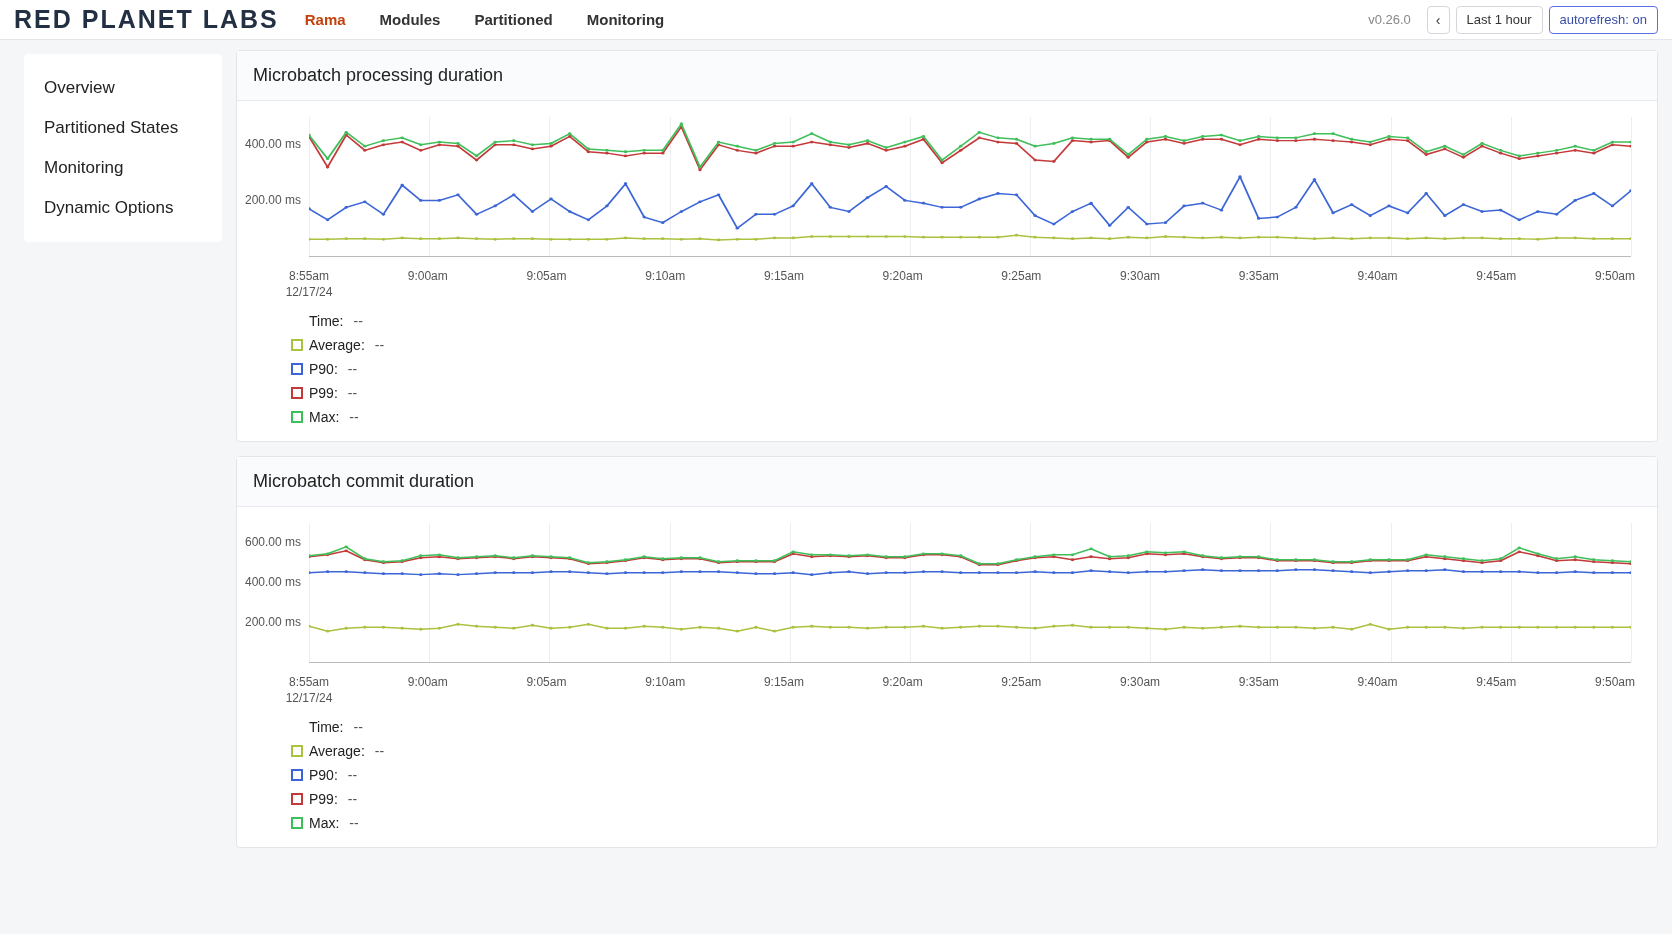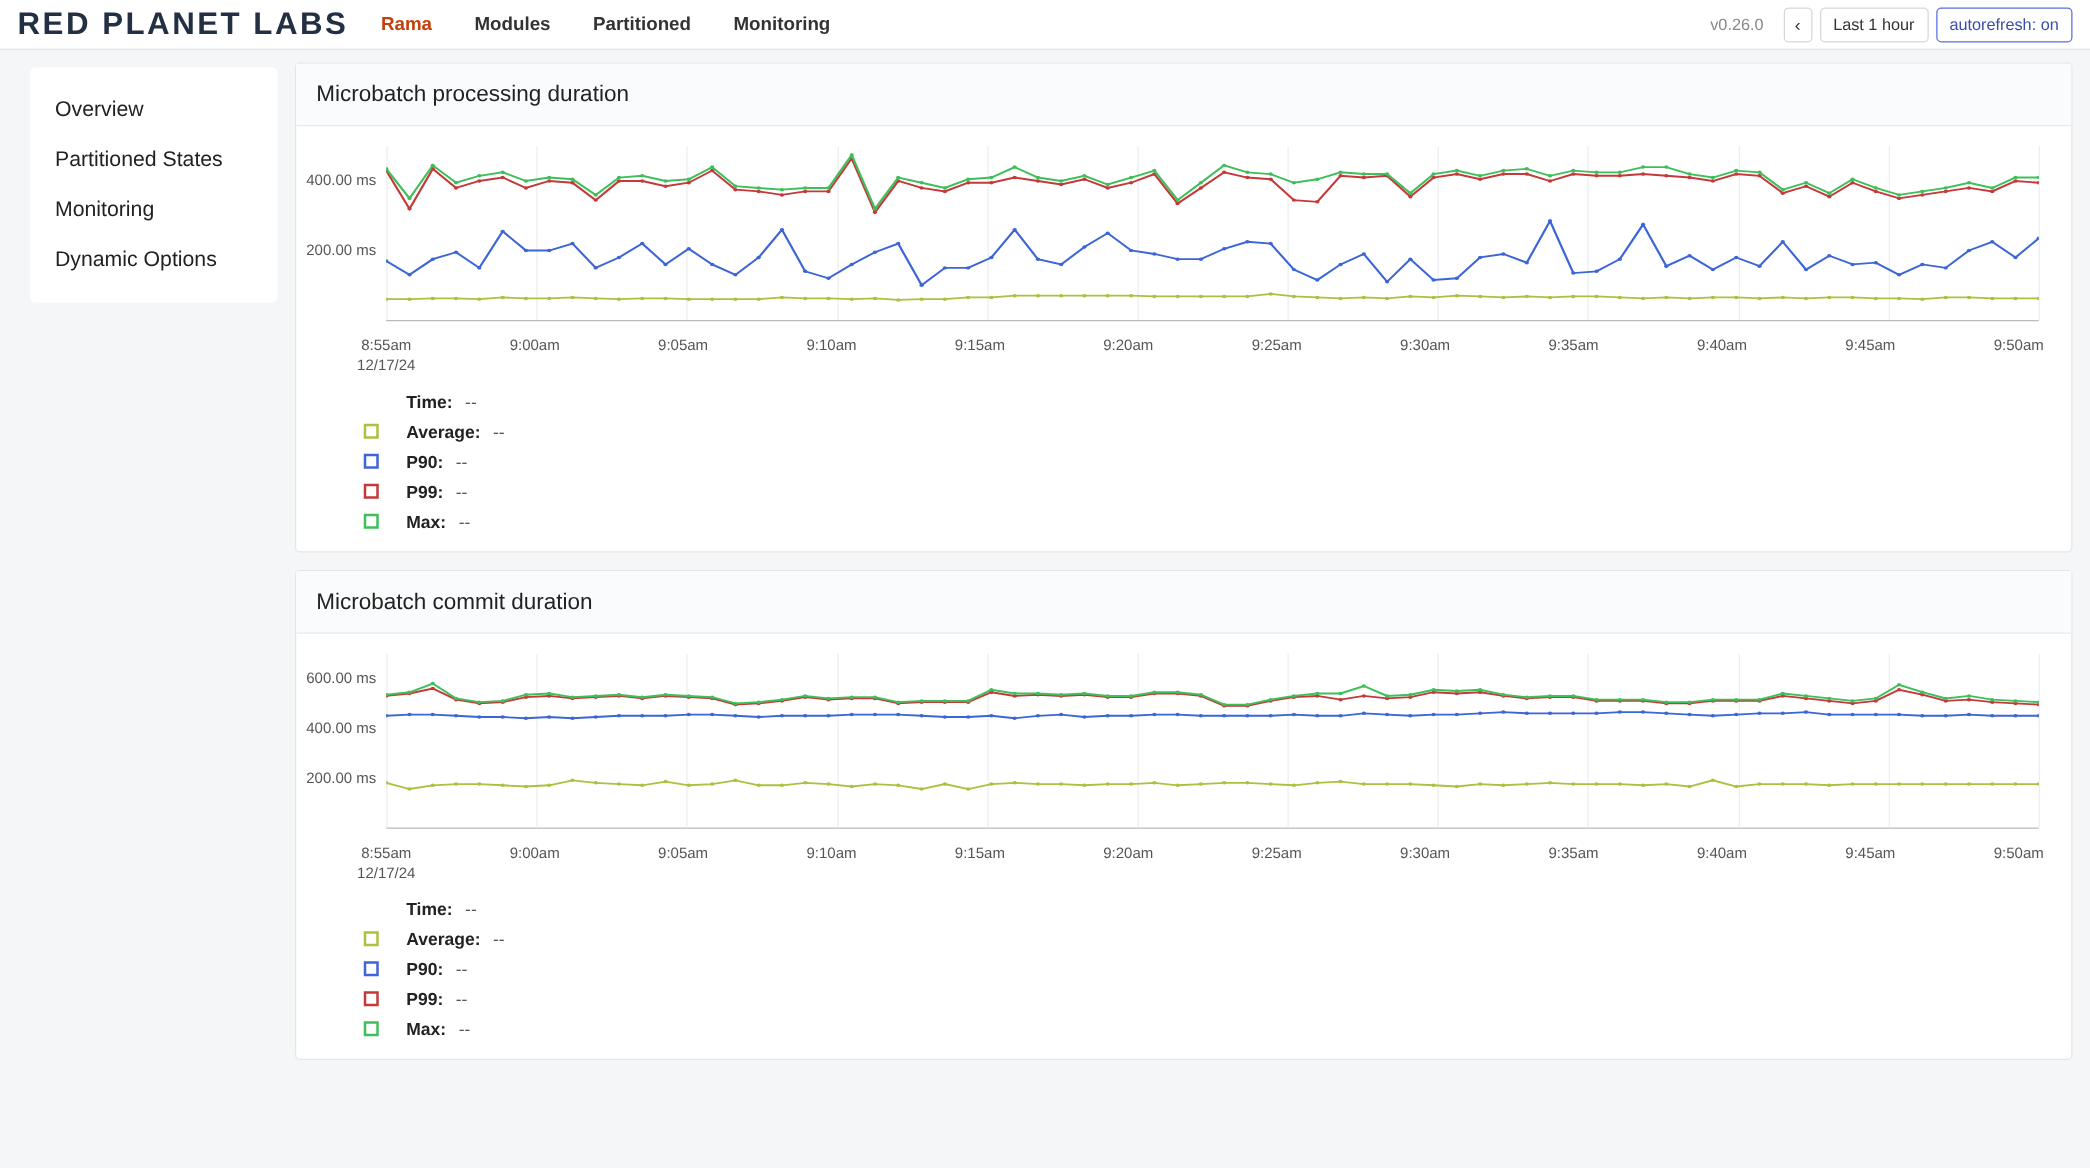--- a/index.html
+++ b/index.html
@@ -150,21 +150,21 @@
       align-items: center;
       gap: 6px;
       margin-top: 8px;
     }
     .legend-row .sw {
       width: 12px; height: 12px;
       border: 2px solid #000;
       background: transparent;
       display: inline-block;
     }
-    .legend-row .lbl { font-weight: 700; margin-left: 16px; }
+    .legend-row .lbl { font-weight: 400; }
     .legend-row .val { color: #555; margin-left: 4px; }
   </style>
 </head>
 <body>
 
 <div class="topbar">
   <div class="logo">RED PLANET LABS</div>
   <div class="nav" id="top-nav">
       <a class="active">Rama</a>
       <a>Modules</a>

